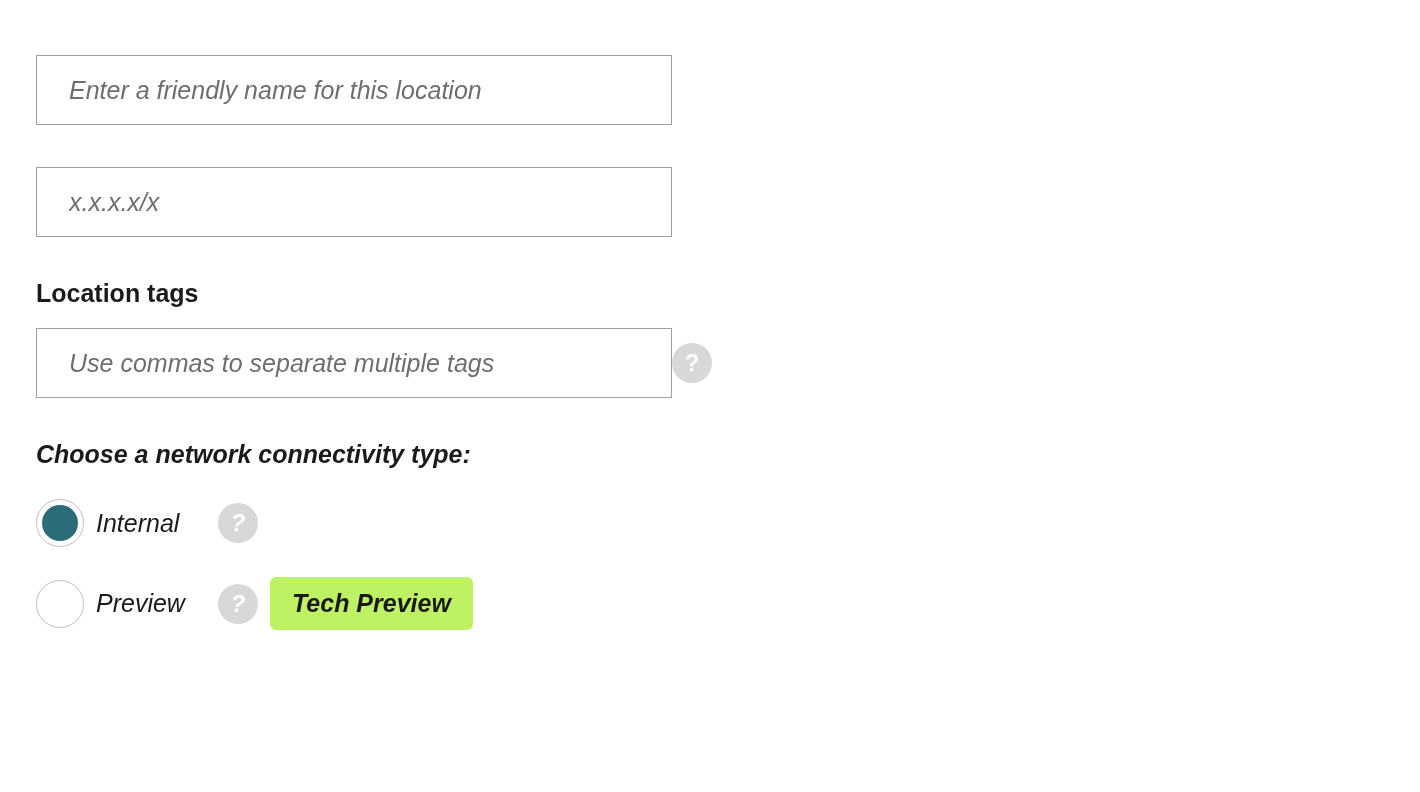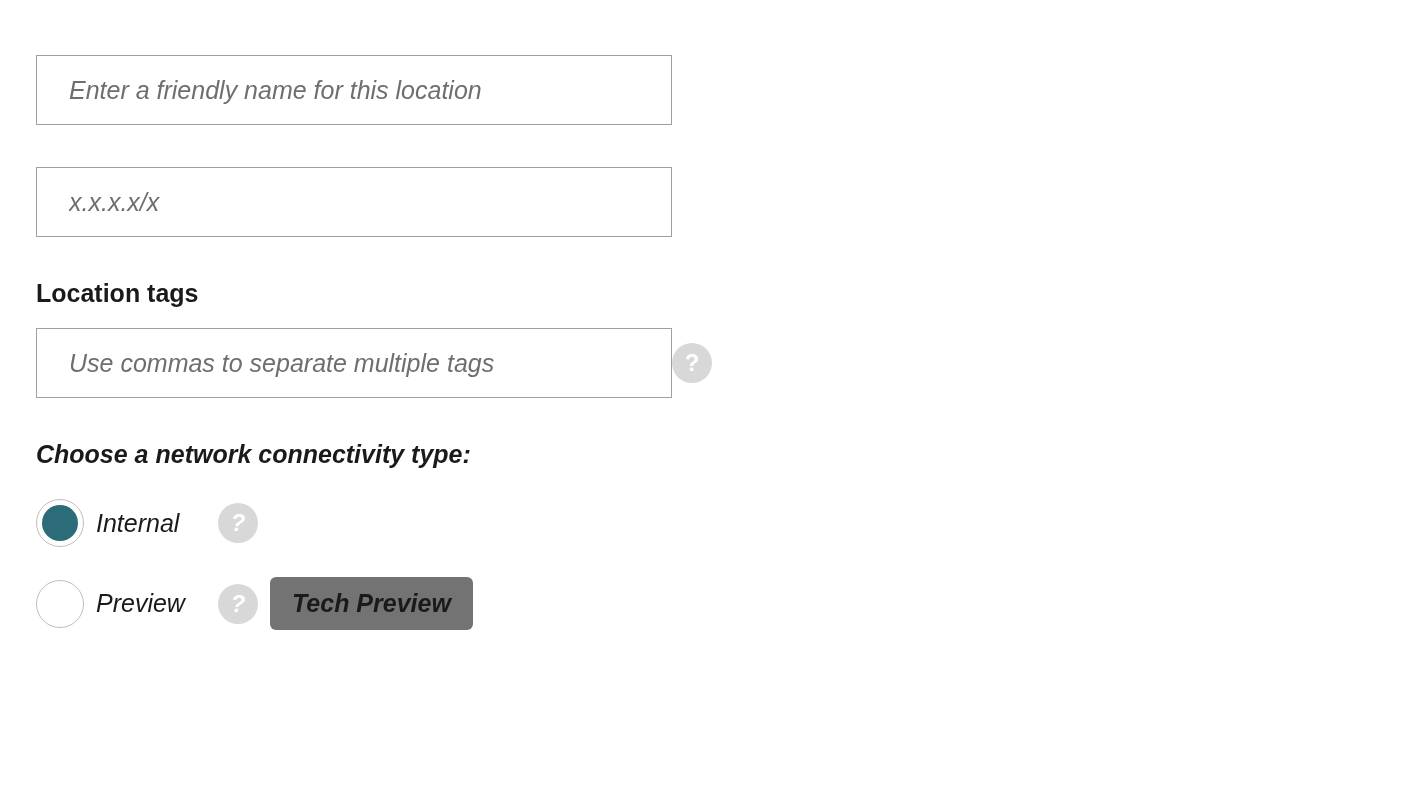--- a/index.html
+++ b/index.html
@@ -91,21 +91,21 @@
     }
     .radio-label {
       font-size: 25px;
       color: #1a1a1a;
       min-width: 110px;
     }
     .badge {
       display: inline-flex;
       align-items: center;
       justify-content: center;
-      background: #737373;
+      background: #bef264;
       border-radius: 6px;
       padding: 12px 22px;
       font-size: 25px;
       font-weight: 600;
       color: #1a1a1a;
     }
   </style>
 </head>
 <body>
 

